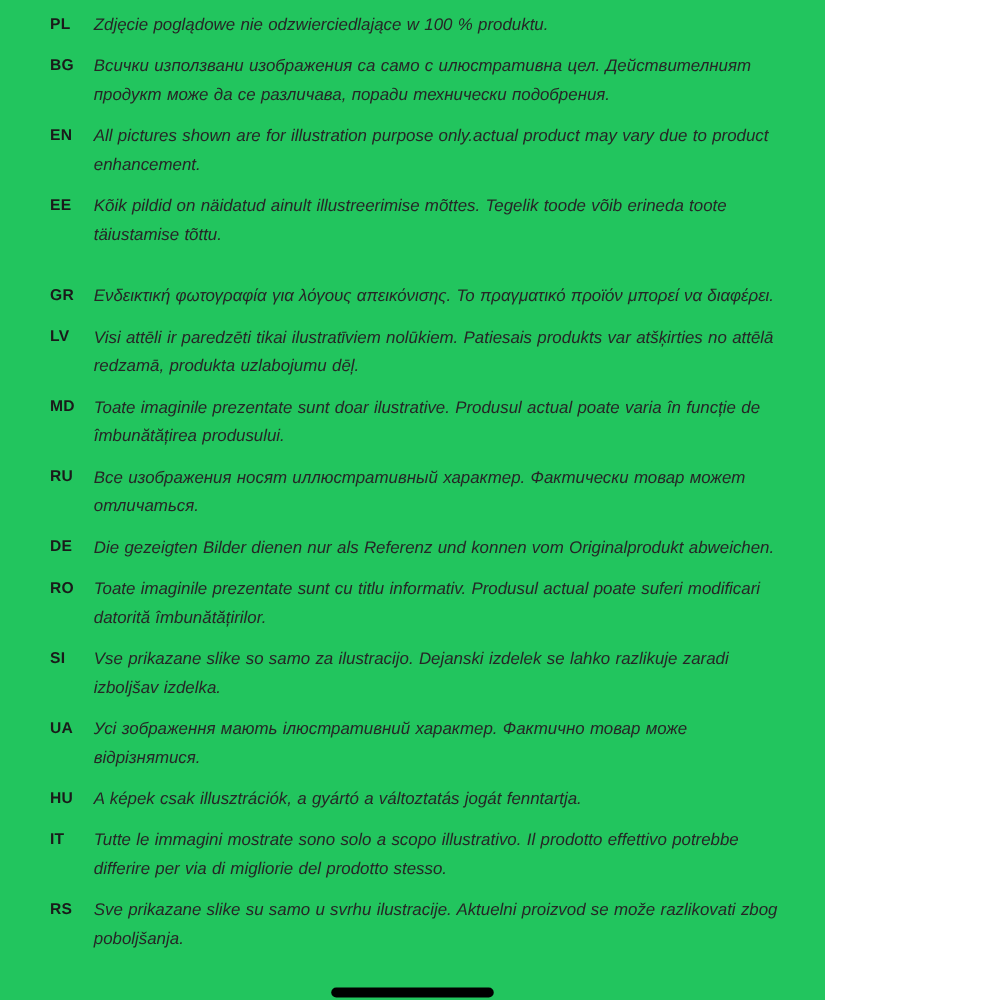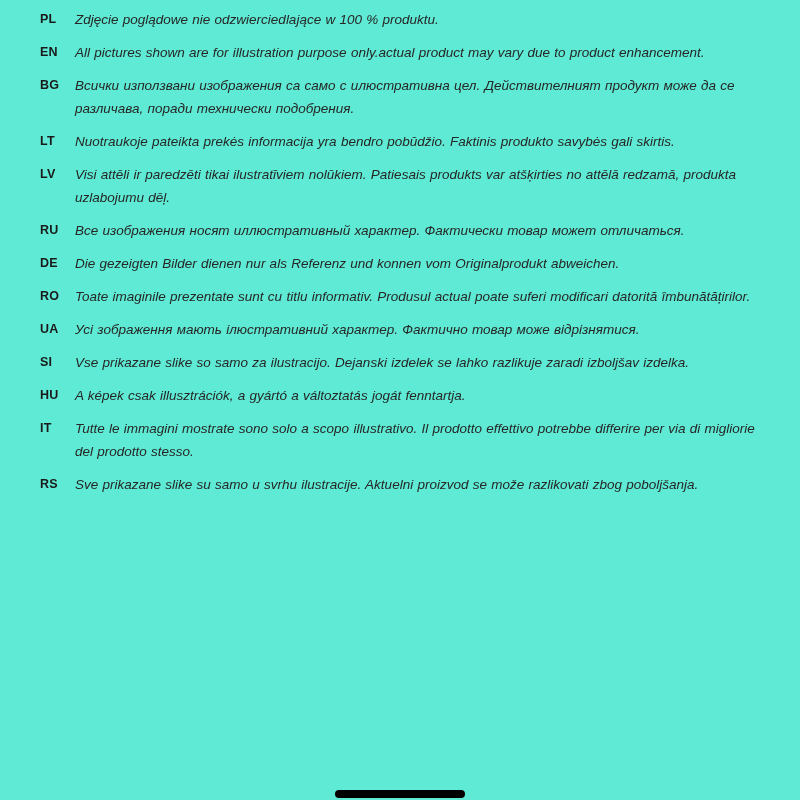--- a/index.html
+++ b/index.html
@@ -5,24 +5,24 @@
   * { margin: 0; padding: 0; box-sizing: border-box; }
   html, body {
     width: 800px;
     height: 800px;
     background: #ffffff;
     font-family: "Liberation Sans", "DejaVu Sans", sans-serif;
     overflow: hidden;
   }
   .page {
     position: relative;
-    width: 800px;
+    width: 660px;
     height: 800px;
     padding: 8px 38px 0 40px;
-    background: #5eead4;
+    background: #22c55e;
     color: #1f1f1f;
   }
   .disclaimer-list {
     display: flex;
     flex-direction: column;
   }
   .row {
     display: flex;
     align-items: flex-start;
     margin-bottom: 10px;
@@ -60,68 +60,76 @@
 <body>
 
 <div class="page">
   <div class="disclaimer-list" id="disclaimer-list">
   <div class="row">
     <span class="code">PL</span>
     <span class="text">Zdjęcie poglądowe nie odzwierciedlające w 100 % produktu.</span>
   </div>
 
   <div class="row">
+    <span class="code">BG</span>
+    <span class="text">Всички използвани изображения са само с илюстративна цел. Действителният продукт може да се различава, поради технически подобрения.</span>
+  </div>
+
+  <div class="row">
     <span class="code">EN</span>
     <span class="text">All pictures shown are for illustration purpose only.actual product may vary due to product enhancement.</span>
   </div>
 
-  <div class="row">
-    <span class="code">BG</span>
-    <span class="text">Всички използвани изображения са само с илюстративна цел. Действителният продукт може да се различава, поради технически подобрения.</span>
-  </div>
-
-
-
 
 
   <div class="row">
-    <span class="code">LT</span>
-    <span class="text">Nuotraukoje pateikta prekės informacija yra bendro pobūdžio. Faktinis produkto savybės gali skirtis.</span>
+    <span class="code">EE</span>
+    <span class="text">Kõik pildid on näidatud ainult illustreerimise mõttes. Tegelik toode võib erineda toote täiustamise tõttu.</span>
   </div>
+
+  <div class="row row--gap-top">
+    <span class="code">GR</span>
+    <span class="text">Ενδεικτική φωτογραφία για λόγους απεικόνισης. Το πραγματικό προϊόν μπορεί να διαφέρει.</span>
+  </div>
+
 
   <div class="row">
     <span class="code">LV</span>
     <span class="text">Visi attēli ir paredzēti tikai ilustratīviem nolūkiem. Patiesais produkts var atšķirties no attēlā redzamā, produkta uzlabojumu dēļ.</span>
   </div>
 
+  <div class="row">
+    <span class="code">MD</span>
+    <span class="text">Toate imaginile prezentate sunt doar ilustrative. Produsul actual poate varia în funcție de îmbunătățirea produsului.</span>
+  </div>
 
   <div class="row">
     <span class="code">RU</span>
     <span class="text">Все изображения носят иллюстративный характер. Фактически товар может отличаться.</span>
   </div>
 
   <div class="row">
     <span class="code">DE</span>
     <span class="text">Die gezeigten Bilder dienen nur als Referenz und konnen vom Originalprodukt abweichen.</span>
   </div>
 
   <div class="row">
     <span class="code">RO</span>
     <span class="text">Toate imaginile prezentate sunt cu titlu informativ. Produsul actual poate suferi modificari datorită îmbunătățirilor.</span>
   </div>
 
 
   <div class="row">
-    <span class="code">UA</span>
-    <span class="text">Усі зображення мають ілюстративний характер. Фактично товар може відрізнятися.</span>
+    <span class="code">SI</span>
+    <span class="text">Vse prikazane slike so samo za ilustracijo. Dejanski izdelek se lahko razlikuje zaradi izboljšav izdelka.</span>
   </div>
 
   <div class="row">
-    <span class="code">SI</span>
-    <span class="text">Vse prikazane slike so samo za ilustracijo. Dejanski izdelek se lahko razlikuje zaradi izboljšav izdelka.</span>
+    <span class="code">UA</span>
+    <span class="text">Усі зображення мають ілюстративний характер. Фактично товар може відрізнятися.</span>
   </div>
 
   <div class="row">
     <span class="code">HU</span>
     <span class="text">A képek csak illusztrációk, a gyártó a változtatás jogát fenntartja.</span>
   </div>
 
   <div class="row">
     <span class="code">IT</span>
     <span class="text">Tutte le immagini mostrate sono solo a scopo illustrativo. Il prodotto effettivo potrebbe differire per via di migliorie del prodotto stesso.</span>

